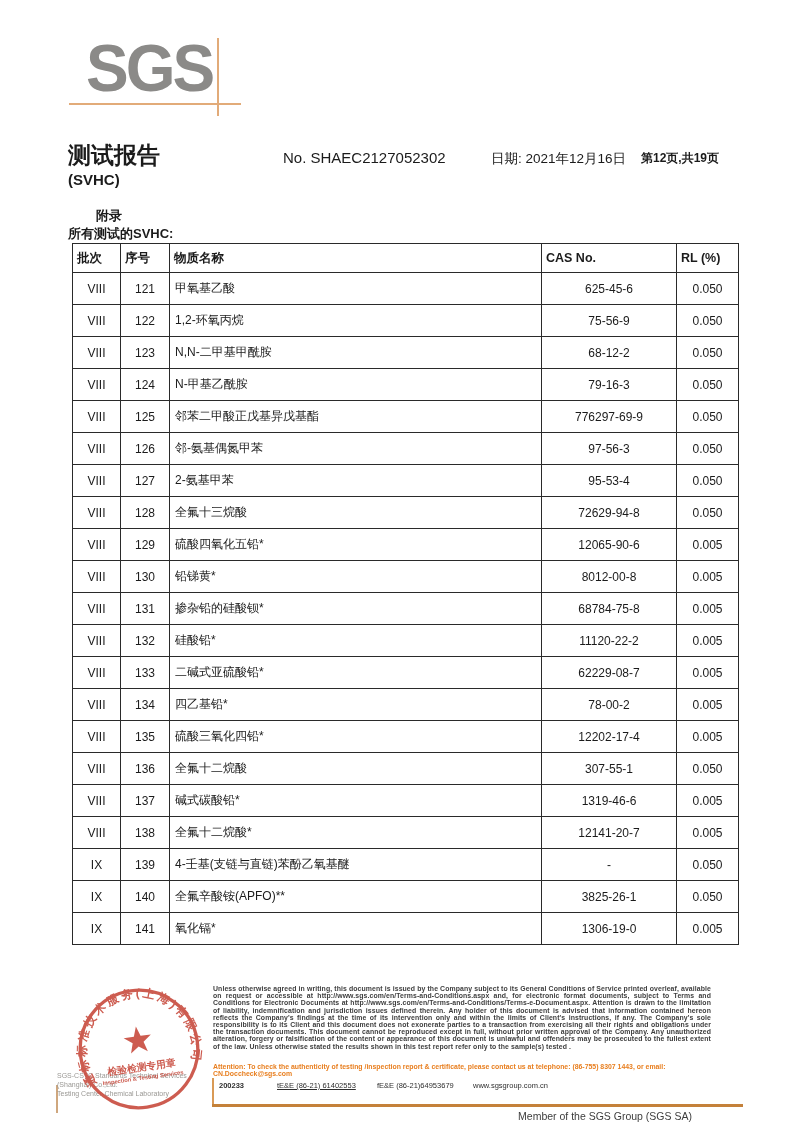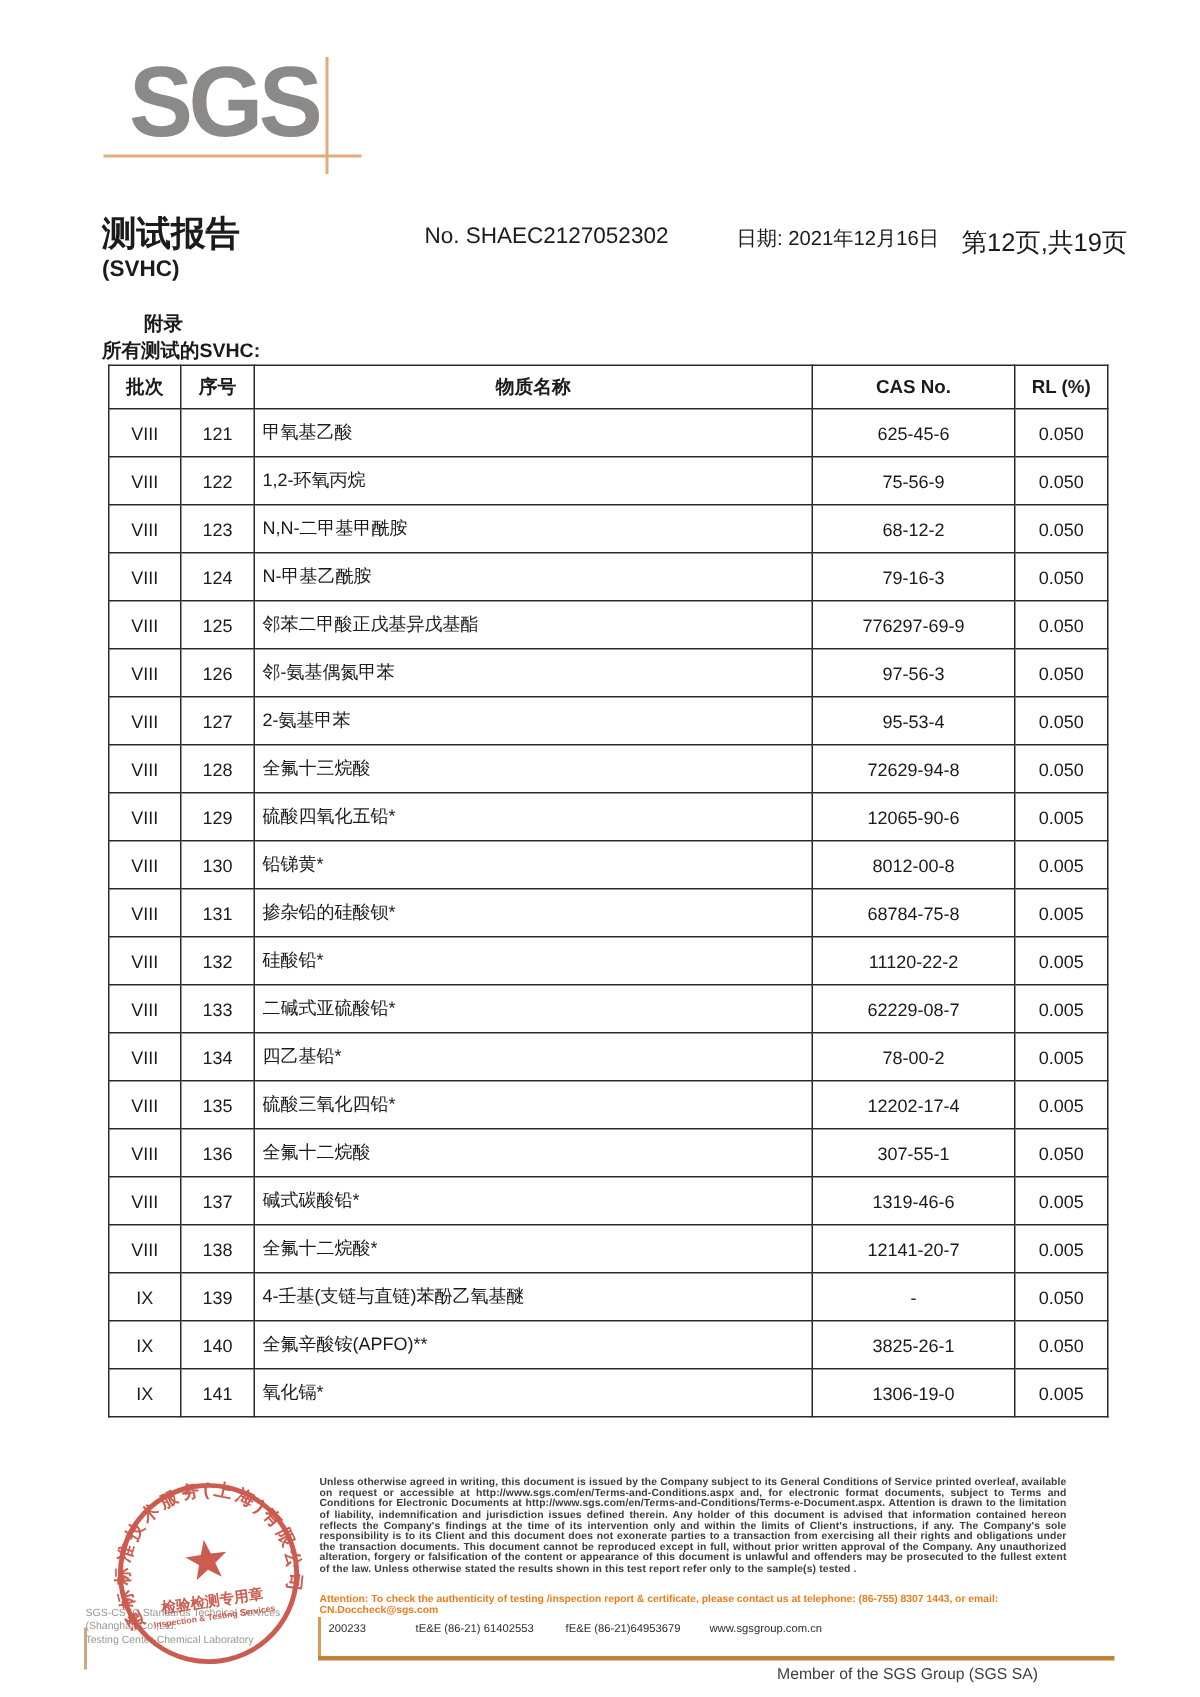--- a/index.html
+++ b/index.html
@@ -15,34 +15,34 @@
     font-size:64px; font-weight:bold; letter-spacing:-3px;
     color:#8b8a88; line-height:1; transform:scaleY(1.04);
   }
   .crop-h-top { position:absolute; left:69px; top:103px; width:172px; height:2px; background:#e2ab79; }
   .crop-v-top { position:absolute; left:217px; top:38px; width:2px; height:78px; background:#e2ab79; }
 
   .report-title  { position:absolute; left:68px; top:140px; font-size:23px; font-weight:bold; }
   .report-title2 { position:absolute; left:68px; top:171px; font-size:15px; font-weight:bold; }
   .report-no     { position:absolute; left:283px; top:149px; font-size:15px; }
   .report-date   { position:absolute; left:491px; top:150px; font-size:13.5px; }
-  .report-pages  { position:absolute; left:641px; top:150px; font-size:17px; }
+  .report-pages  { position:absolute; left:641px; top:150px; font-size:12px;font-weight:bold; }
   .appendix      { position:absolute; left:68px; top:207px; font-size:13px; font-weight:bold;margin-left:28px; }
   .subtitle      { position:absolute; left:68px; top:225px; font-size:13px; font-weight:bold; }
 
   
   table.svhc {
     position:absolute; left:72px; top:243px; width:666px;
     border-collapse:collapse; table-layout:fixed;
     font-size:12px;
   }
   table.svhc th, table.svhc td {
     border:1px solid #2a2a2a; padding:0 4px; overflow:hidden; white-space:nowrap;
   }
-  table.svhc th { height:29px; font-size:12.5px; font-weight:bold; text-align:center; }
+  table.svhc th { height:29px; font-size:12.5px; font-weight:bold; text-align:left; }
   table.svhc td { height:32px; text-align:center; }
   table.svhc td.col2 { text-align:left; padding-left:5px; }
   .w-batch { width:48px; } .w-idx { width:49px; } .w-name { width:372px; }
   .w-cas { width:135px; } .w-rl { width:62px; }
 
   
   .company-gray {
     position:absolute; left:57px; top:1071px; width:160px;
     font-size:7px; line-height:9px; color:#9a9894; z-index:1;
   }
@@ -57,22 +57,22 @@
   }
   .attention {
     position:absolute; left:213px; top:1063px; width:498px;
     font-size:6.9px; line-height:7.3px; color:#e87e1e; font-weight:bold;
   }
   .addr-block {
     position:absolute; left:219px; top:1080px; width:520px;
     font-size:7.5px; line-height:11px; color:#2e2e2e;
   }
   .addr-row { display:flex; }
-  .addr-row .a1 { width:182px; } .addr-row .a2 { width:58px; }
-  .addr-row .a3 { width:100px; } .addr-row .a4 { width:96px; }
+  .addr-row .a1 { width:182px; } .addr-row .a2 { width:58px;font-weight:bold; }
+  .addr-row .a3 { width:100px;text-decoration:underline; } .addr-row .a4 { width:96px; }
   .addr-row .a5 { width:84px; }
   .crop-v-bottom { position:absolute; left:212px; top:1078px; width:2px; height:27px; background:#d99a56; }
   .crop-v-bottom-left { position:absolute; left:56px; top:1085px; width:2px; height:28px; background:#cfa77e; }
   .rule-bottom { position:absolute; left:212px; top:1104px; width:531px; height:2.5px; background:#c4813a; }
   .member-line {
     position:absolute; left:472px; top:1110px; width:266px;
     font-size:10.5px; color:#3d3d3d; text-align:center;
   }
 </style>
 </head>

